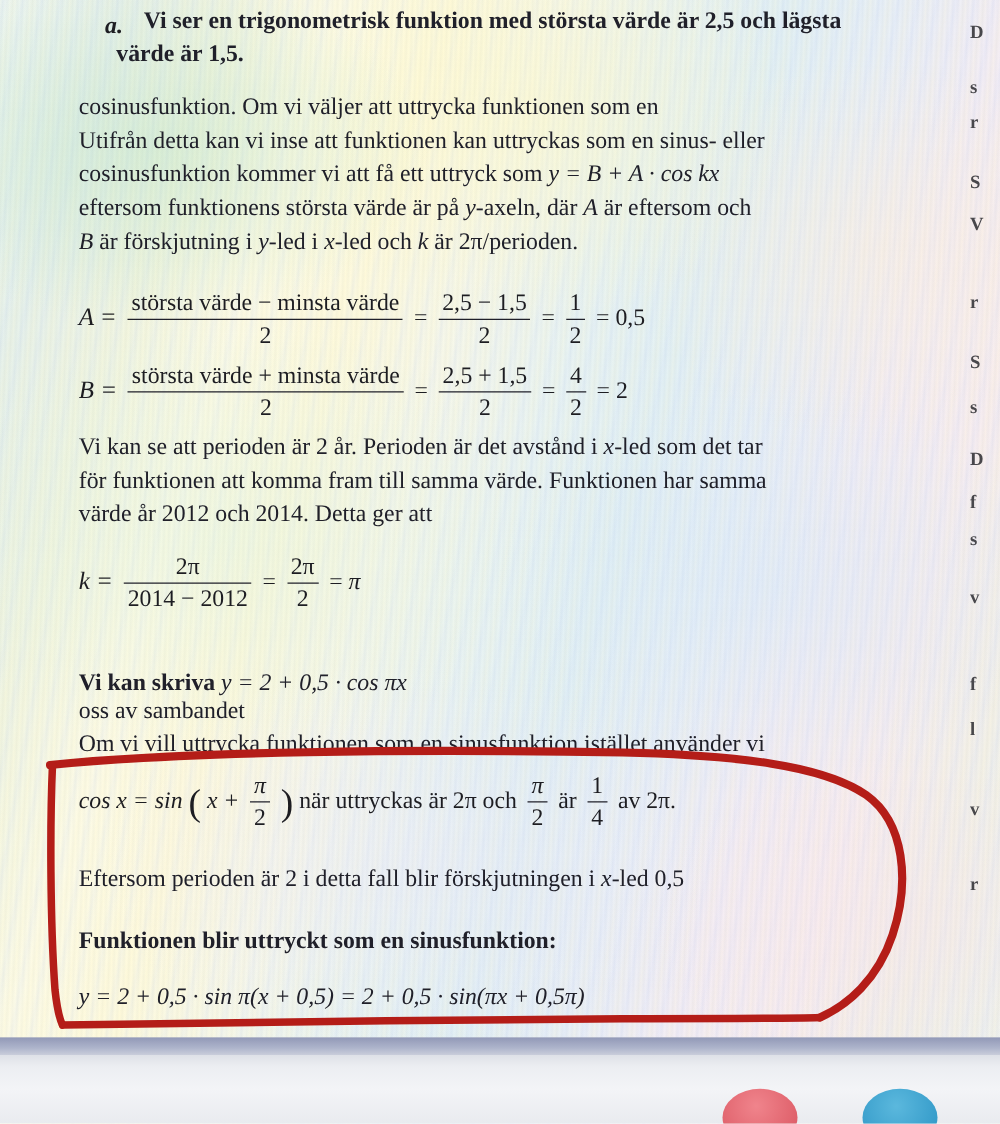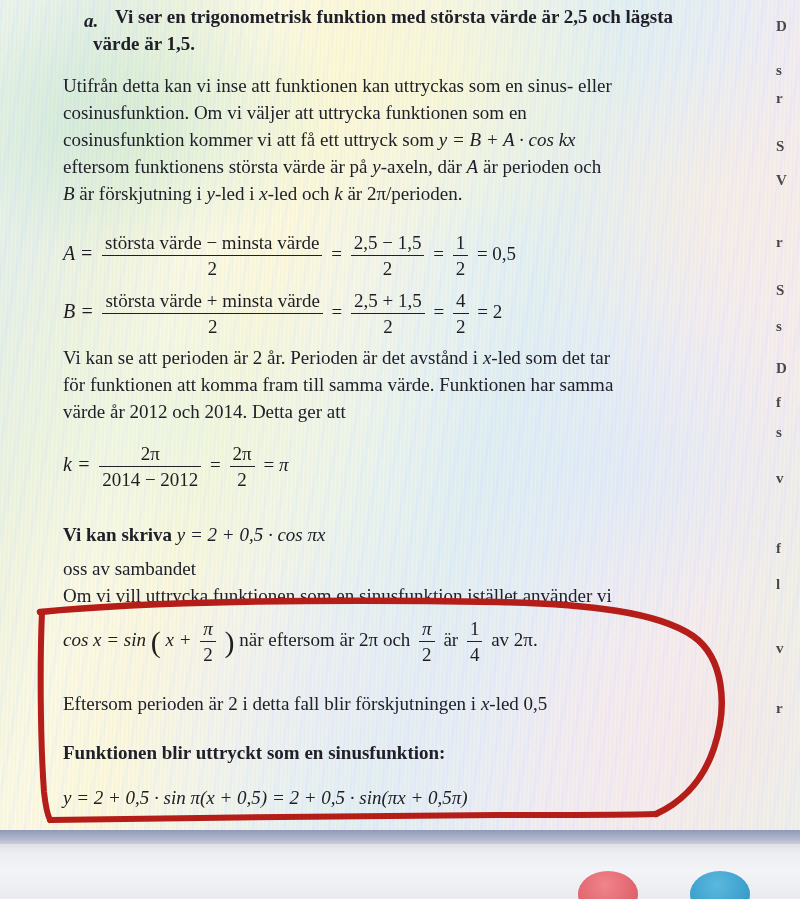--- a/index.html
+++ b/index.html
@@ -192,27 +192,27 @@
 
     <div class="blk" style="left:0; top:0; width:772px;">
       <span class="item-letter">a.</span>
       <div class="txt bold" style="position:absolute; left:115px; top:3px; width:640px;">
         <div>Vi ser en trigonometrisk funktion med största värde är 2,5 och lägsta</div>
         <div style="margin-left:-22px;">värde är 1,5.</div>
       </div>
     </div>
 
     <div class="blk txt" style="left:63px; top:72px; width:700px;">
+      <div><span>cosinusfunktion. Om vi väljer att uttrycka funktionen som en</span></div>
       <div>Utifrån detta kan vi inse att funktionen kan uttryckas som en sinus- eller</div>
-      <div><span>cosinusfunktion. Om vi väljer att uttrycka funktionen som en</span></div>
       <div>
         <span>cosinusfunktion kommer vi att få ett uttryck som </span><span class="mathvar">y = B + A · cos kx</span>
       </div>
       <div>
-        <span>eftersom funktionens största värde är på </span><span class="mathvar">y</span><span>-axeln, där </span><span class="mathvar">A</span><span> är perioden och</span>
+        <span>eftersom funktionens största värde är på </span><span class="mathvar">y</span><span>-axeln, där </span><span class="mathvar">A</span><span> är eftersom och</span>
       </div>
       <div>
         <span class="mathvar">B</span><span> är förskjutning i </span><span class="mathvar">y</span><span>-led i </span><span class="mathvar">x</span><span>-led och </span><span class="mathvar">k</span><span> är 2π/perioden.</span>
       </div>
     </div>
 
     <div class="blk eqline" style="left:63px; top:232px;">
       <span class="eq-lead">A =</span>
       <span class="frac">
         <span class="num">största värde − minsta värde</span>
@@ -268,41 +268,41 @@
       </span>
       <span>=</span>
       <span class="frac">
         <span class="num">2π</span>
         <span class="den">2</span>
       </span>
       <span>=</span>
       <span class="mathvar">π</span>
     </div>
 
-    <div class="blk txt" style="left:63px; top:521px;text-align:center;">
+    <div class="blk txt" style="left:63px; top:533px;text-align:center;">
       <span class="bold">Vi kan skriva </span><span class="mathvar">y = 2 + 0,5 · cos πx</span>
     </div>
 
     <div class="blk txt" style="left:63px; top:555px; width:700px;">
       <div>oss av sambandet</div>
       <div>Om vi vill uttrycka funktionen som en sinusfunktion istället använder vi</div>
     </div>
 
     <div class="blk" style="left:63px; top:618px; width:700px;">
 
       <div class="eqline" style="font-size:19px;">
         <span class="mathvar">cos x = sin</span>
         <span style="font-size:30px; vertical-align:-6px;">(</span>
         <span class="mathvar">x +</span>
         <span class="frac">
           <span class="num mathvar">π</span>
           <span class="den">2</span>
         </span>
         <span style="font-size:30px; vertical-align:-6px;">)</span>
-        <span> när eftersom är 2π och </span>
+        <span> när uttryckas är 2π och </span>
         <span class="frac">
           <span class="num mathvar">π</span>
           <span class="den">2</span>
         </span>
         <span> är </span>
         <span class="frac">
           <span class="num">1</span>
           <span class="den">4</span>
         </span>
         <span> av 2π.</span>

